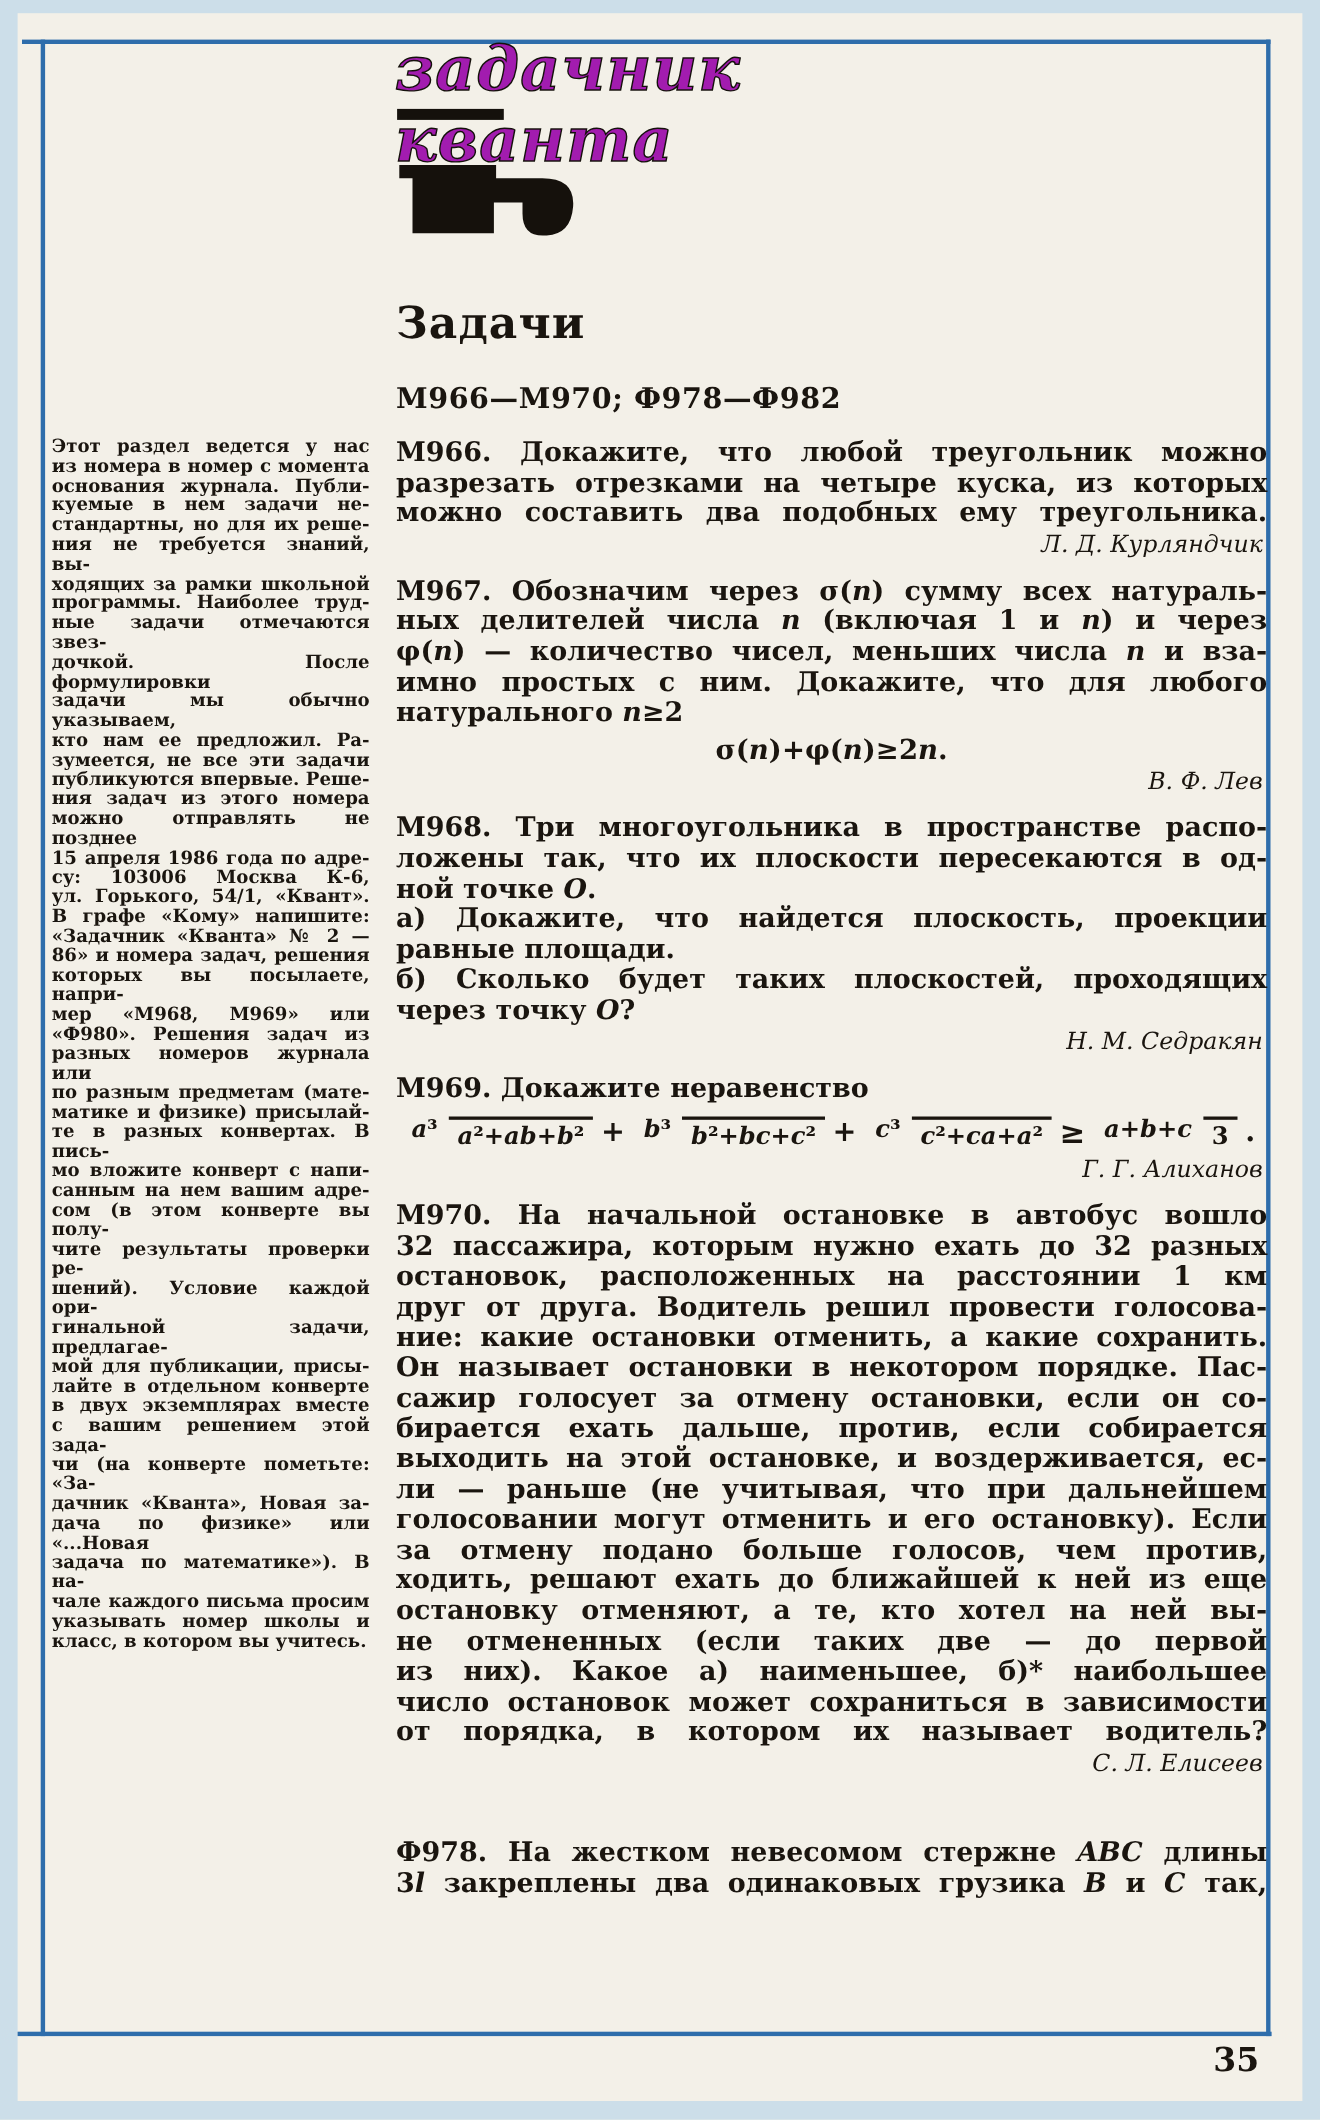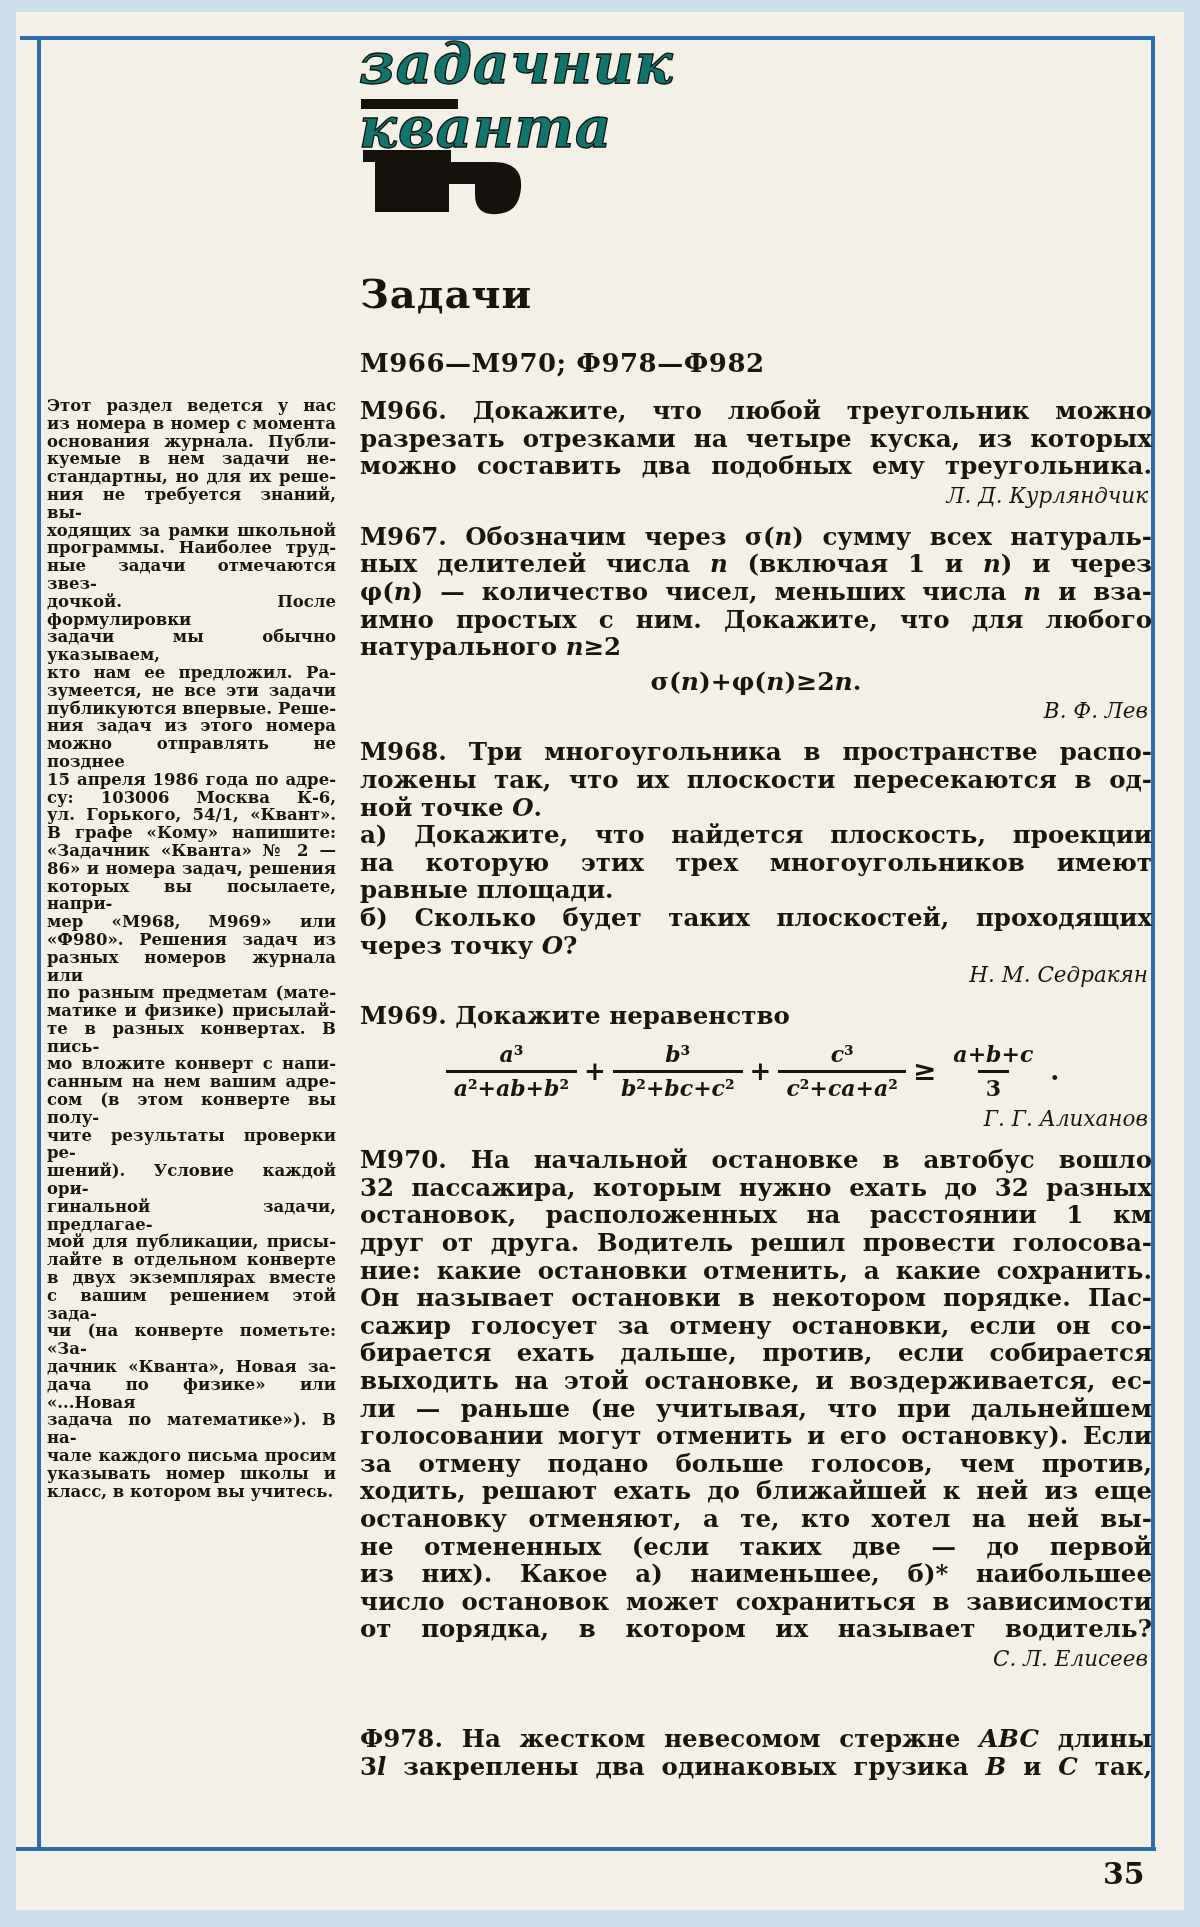--- a/index.html
+++ b/index.html
@@ -16,21 +16,21 @@
   .paper{position:absolute;left:16px;top:12px;width:1168px;height:1898px;background:var(--paper);}
   .rule{position:absolute;background:var(--rule);}
   .rule-top{left:20px;top:36px;width:1135px;height:4px;}
   .rule-left{left:37px;top:36px;width:4px;height:1815px;}
   .rule-right{left:1151px;top:36px;width:4px;height:1815px;}
   .rule-bottom{left:16px;top:1847px;width:1140px;height:4px;}
 
   
   .masthead{position:absolute;left:359px;top:0;width:400px;height:260px;}
   .mast-line{position:absolute;left:0;font-size:56px;font-weight:bold;font-style:italic;
-    letter-spacing:1px;color:#0f766e;-webkit-text-stroke:1.3px #15110c;}
+    letter-spacing:1px;color:#a21caf;-webkit-text-stroke:1.3px #15110c;}
   .mast-line1{top:30px;}
   .mast-line2{top:94px;}
   .mast-bar{position:absolute;left:2px;top:99px;width:97px;height:10px;background:#15110c;}
   .mast-mark{position:absolute;left:3px;top:150px;width:162px;height:66px;}
 
   .section-title{position:absolute;left:360px;top:270px;font-size:40px;font-weight:bold;letter-spacing:1px;}
   .range{position:absolute;left:360px;top:348px;font-size:26px;font-weight:bold;letter-spacing:0.5px;}
 
   
   .sidebar{position:absolute;left:47px;top:397px;width:289px;
@@ -43,21 +43,21 @@
     font-size:24.5px;line-height:27.6px;font-weight:bold;}
   .pline{text-align:justify;text-align-last:justify;}
   .pline.left{text-align-last:left;}
   .pline i{font-style:italic;}
   .problem{margin-bottom:2px;}
   .problem.physics{margin-top:54px;}
   .pauthor{text-align:right;font-style:italic;font-weight:normal;
     font-size:21.5px;line-height:24px;margin:4px 4px 15px 0;}
   .pformula{text-align:center;margin:7px 0 3px;font-size:25px;}
   .fracrow{display:flex;justify-content:center;align-items:center;margin:12px 0 6px;font-size:22px;line-height:1.15;}
-  .frac{display:inline-flex;flex-direction:column;align-items:center;}
+  .frac{display:inline-flex;flex-direction:row;align-items:flex-start;}
   .frac .num{padding:0 10px 3px;}
   .frac .den{border-top:3px solid var(--ink);padding:3px 8px 0;}
   .op{padding:0 7px;font-size:26px;}
   .op.rel{font-size:28px;}
 
   .pagenum{position:absolute;left:1103px;top:1856px;font-size:30px;font-weight:bold;}
 </style>
 </head>
 <body>
 
@@ -145,21 +145,20 @@
       <div class="pline">имно простых с ним. Докажите, что для любого</div>
       <div class="pline left">натурального <i>n</i>≥2</div>
       <div class="pformula">σ(<i>n</i>)+φ(<i>n</i>)≥2<i>n</i>.</div>
       <div class="pauthor">В. Ф. Лев</div>
     </div>
     <div class="problem">
       <div class="pline"><span class="pid">М968.</span> Три многоугольника в пространстве распо-</div>
       <div class="pline">ложены так, что их плоскости пересекаются в од-</div>
       <div class="pline left">ной точке <i>O</i>.</div>
       <div class="pline">а) Докажите, что найдется плоскость, проекции</div>
-      <div class="pline">на которую этих трех многоугольников имеют</div>
       <div class="pline left">равные площади.</div>
       <div class="pline">б) Сколько будет таких плоскостей, проходящих</div>
       <div class="pline left">через точку <i>O</i>?</div>
       <div class="pauthor">Н. М. Седракян</div>
     </div>
     <div class="problem">
       <div class="pline left"><span class="pid">М969.</span> Докажите неравенство</div>
       <div class="fracrow">
         <span class="frac">
           <span class="num"><i>a</i>³</span>

